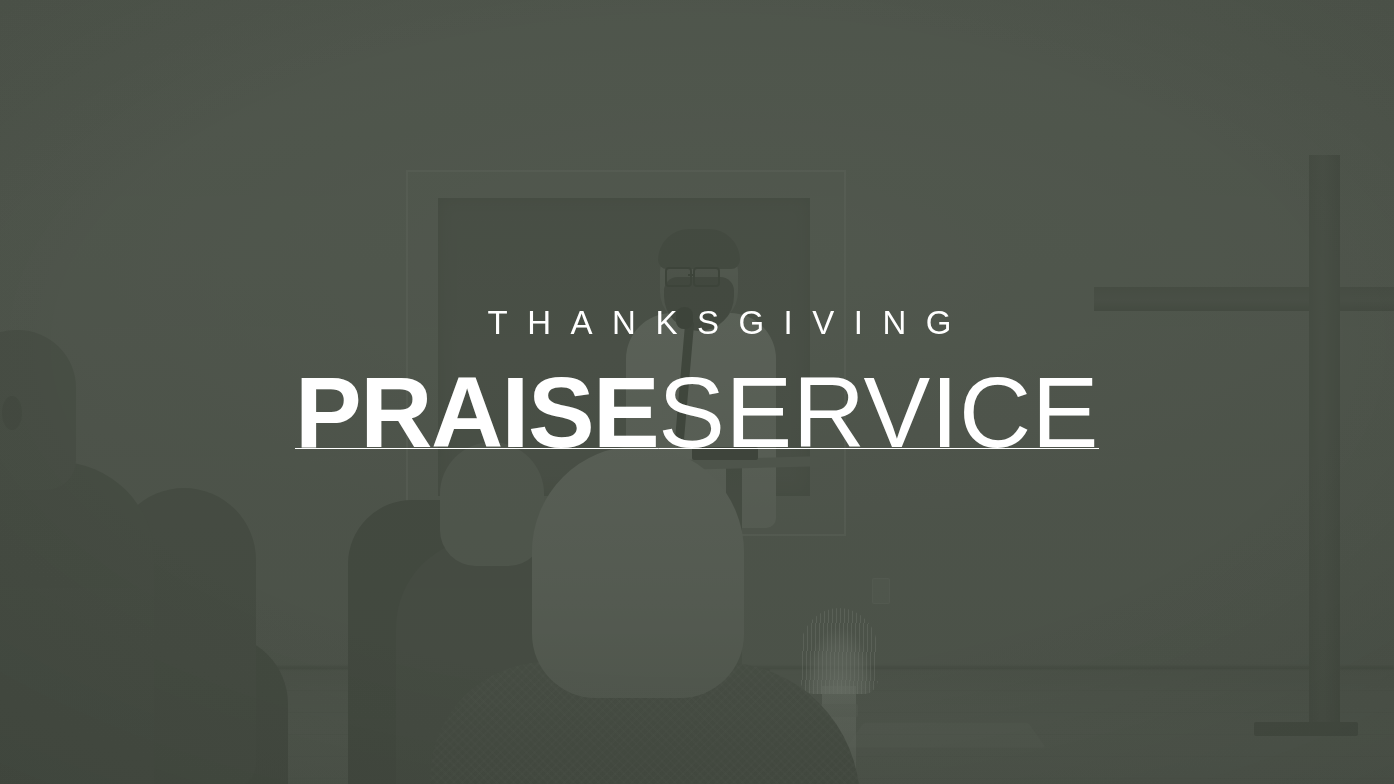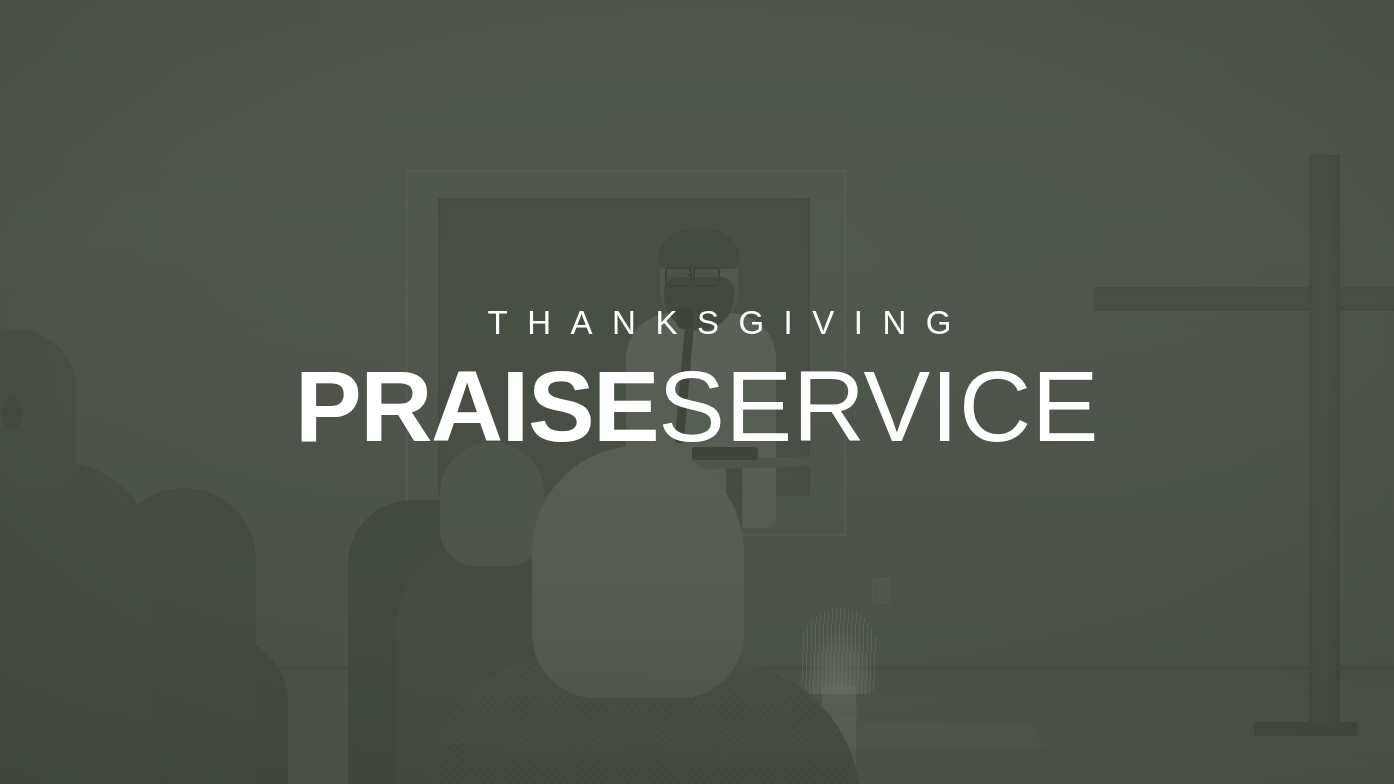--- a/index.html
+++ b/index.html
@@ -336,24 +336,25 @@
     font-size: 33px;
     line-height: 42px;
     letter-spacing: 19.5px;
     text-indent: 19.5px;
     color: #ffffff;
     white-space: nowrap;
     padding-left: 45px;
   }
   .headline {
     display: block;
-    margin-top: 14px;
+    margin-top: 20px;
     line-height: 96px;
     white-space: nowrap;
     color: #ffffff;
+    text-decoration: underline;
   }
   .headline-bold {
     font-family: "Liberation Sans", sans-serif;
     font-weight: 700;
     font-size: 100px;
     letter-spacing: -1.5px;
     color: #ffffff;
   }
   .headline-light {
     font-family: "Liberation Sans", sans-serif;

